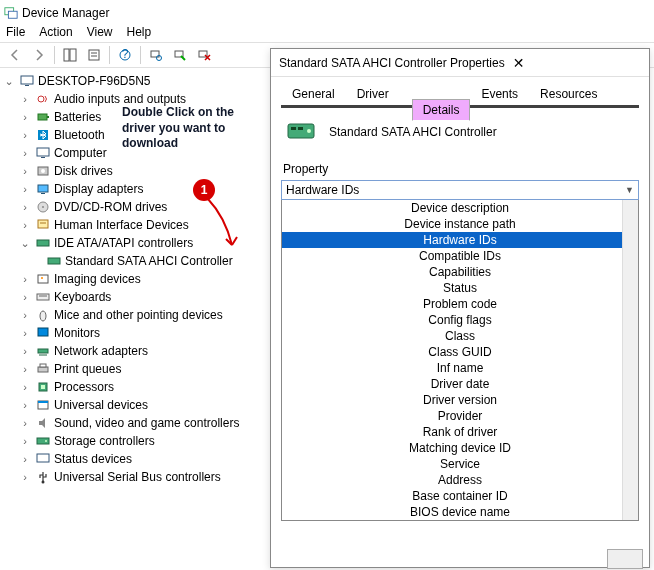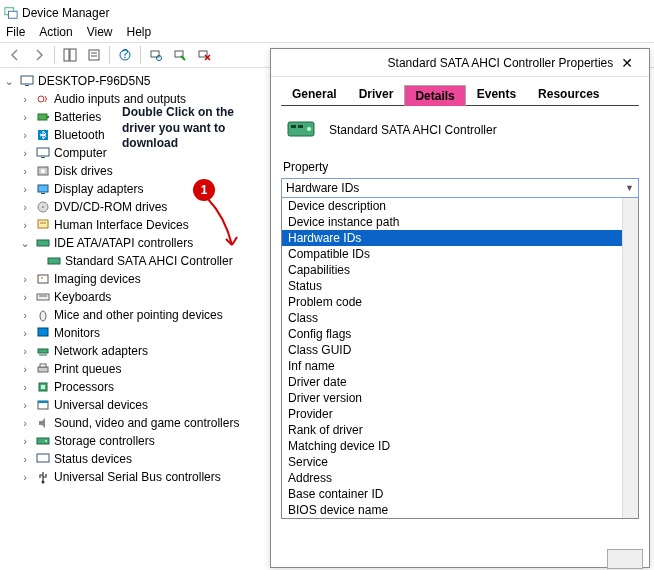--- a/index.html
+++ b/index.html
@@ -23,33 +23,33 @@
 .indent3 { padding-left: 44px; }
 .nic { width: 16px; height: 16px; display: inline-flex; align-items: center; justify-content: center; }
 
 
 .ann-text { position: absolute; color: #0f172a; font-size: 13px; line-height: 1.2; font-weight: bold; }
 .ann-dot { position: absolute; width: 22px; height: 22px; border-radius: 50%; background: #d60000; color: #fff; font-weight: bold; display: flex; align-items: center; justify-content: center; font-size: 13px; }
 .ann-arrow { position: absolute; color: #d60000; }
 
 
 .props { position: absolute; left: 270px; top: 48px; width: 380px; height: 520px; border: 1px solid #888; background: #fff; box-shadow: 0 2px 8px rgba(0,0,0,.15); }
-.props-title { height: 28px; display: flex; align-items: center; justify-content: flex-end; padding: 0 8px; border-bottom: 1px solid #e0e0e0; }
+.props-title { height: 28px; display: flex; align-items: center; justify-content: flex-start; padding: 0 8px; border-bottom: 1px solid #e0e0e0; }
 .props-close { font-size: 14px; cursor: pointer; padding: 2px 8px; }
 .props-body { padding: 6px 10px 0; position: relative; }
-.tabs { display: flex; border-bottom: 1px solid #404040; font-weight: bold; }
+.tabs { display: flex; border-bottom: 3px solid #404040; }
 .tab { padding: 3px 10px; border: 1px solid transparent; border-bottom: none; cursor: pointer; }
-.tab.active { border: 1px solid #aaa; border-bottom: 1px solid #fff; background: #ec4899; position: relative; top: 2px; }
+.tab.active { border: 1px solid #aaa; border-bottom: 1px solid #fff; background: #f0abfc; position: relative; top: 16px; margin-left: 12px; }
 .dev-header { display: flex; align-items: center; gap: 10px; padding: 12px 6px 16px; }
 .dev-ic { width: 32px; height: 24px; }
 .prop-label { padding: 2px 2px 4px; }
 .prop-select { width: 100%; border: 1px solid #7a9fd4; height: 20px; padding: 1px 4px; background: #fff; display: flex; align-items: center; justify-content: space-between; }
 .prop-select .chev { color: #555; font-size: 9px; }
 .dropdown { border: 1px solid #888; border-top: none; max-height: 330px; overflow-y: auto; background: #fff; position: relative; }
-.ditem { padding: 1px 6px; line-height: 14px; font-size: 12px; cursor: pointer; }
+.ditem { padding: 1px 6px; line-height: 14px; font-size: 12px; cursor: pointer; text-align: center; }
 .ditem.sel { background: #0a64c8; color: #fff; }
 .scrollbar-stub { position: absolute; right: 0; top: 0; bottom: 0; width: 16px; background: #f0f0f0; border-left: 1px solid #ddd; }
 
 .btm-btn-stub { position: absolute; right: 6px; bottom: -2px; width: 36px; height: 20px; border: 1px solid #aaa; background: #efefef; }
 </style>
 </head>
 <body>
 
 <div class="titlebar">
   <span class="ic">
@@ -401,22 +401,22 @@
     </div>
     <div class="dropdown">
       <div id="dropdown-items">
           <div class="ditem">Device description</div>
           <div class="ditem">Device instance path</div>
           <div class="ditem sel">Hardware IDs</div>
           <div class="ditem">Compatible IDs</div>
           <div class="ditem">Capabilities</div>
           <div class="ditem">Status</div>
           <div class="ditem">Problem code</div>
+          <div class="ditem">Config flags</div>
           <div class="ditem">Class</div>
-          <div class="ditem">Config flags</div>
           <div class="ditem">Class GUID</div>
           <div class="ditem">Inf name</div>
           <div class="ditem">Driver date</div>
           <div class="ditem">Driver version</div>
           <div class="ditem">Provider</div>
           <div class="ditem">Rank of driver</div>
           <div class="ditem">Matching device ID</div>
           <div class="ditem">Service</div>
           <div class="ditem">Address</div>
           <div class="ditem">Base container ID</div>

